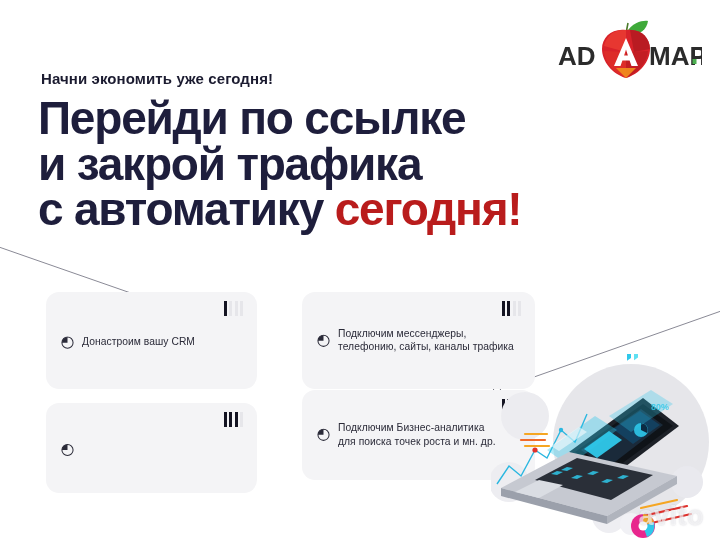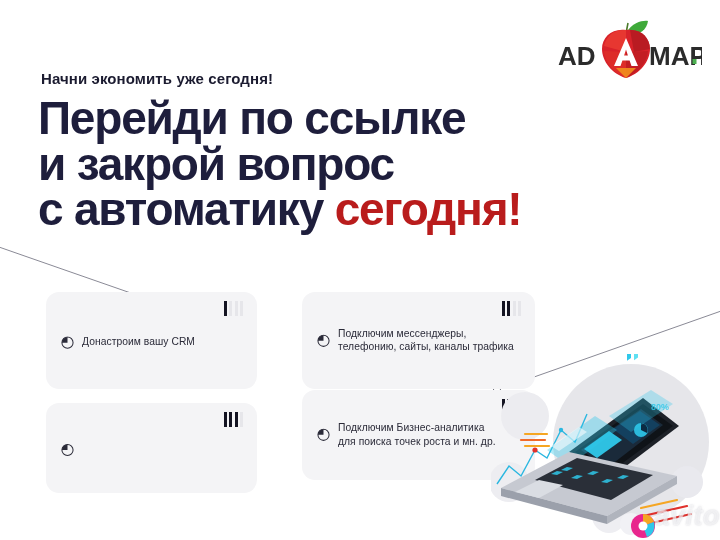--- a/index.html
+++ b/index.html
@@ -61,26 +61,25 @@
     font-size:10.3px;line-height:1.33;color:#2a2a38;
     letter-spacing:.05px;
   }
 
   
   .illus{position:absolute;right:-6px;bottom:-4px;width:235px;height:190px;}
   .illus svg{display:block;width:235px;height:190px;}
 
   
   .wm{
-    position:absolute;right:0;bottom:8px;
+    position:absolute;right:16px;bottom:8px;
     font-size:27px;font-weight:bold;color:rgba(255,255,255,.62);
     letter-spacing:.5px;
     text-shadow:0 0 2px rgba(120,120,140,.35);
     pointer-events:none;
-    font-style:italic;
   }
 </style>
 </head>
 <body>
 
 <div class="stage">
 
   <svg class="connectors" width="720" height="540">
     <line x1="-4" y1="246" x2="148" y2="299" stroke="#8a8a96" stroke-width="1"></line>
     <circle cx="150.5" cy="300" r="3.6" fill="#ffffff" stroke="#6e6e7a" stroke-width="1"></circle>
@@ -108,21 +107,21 @@
       <text x="97" y="47" font-family="Liberation Sans, sans-serif" font-size="26" font-weight="bold" fill="#2b2b2b">MAP</text>
       <rect x="140.5" y="41" width="4" height="5" fill="#4caf50"></rect>
       <text x="143" y="47" font-family="Liberation Sans, sans-serif" font-size="26" font-weight="bold" fill="#2b2b2b">T</text>
     </svg>
   </div>
 
   <div class="tagline">Начни экономить уже сегодня!</div>
 
   <div class="headline">
     <span class="ln">Перейди по ссылке</span>
-    <span class="ln">и закрой вопрос</span>
+    <span class="ln">и закрой трафика</span>
     <span class="ln"><span>с автоматику </span><span class="accent">сегодня!</span></span>
   </div>
 
   <div class="cards">
 
     <div class="card c1">
       <div class="bars">
         <i class="on"></i>
         <i></i>
         <i></i>

